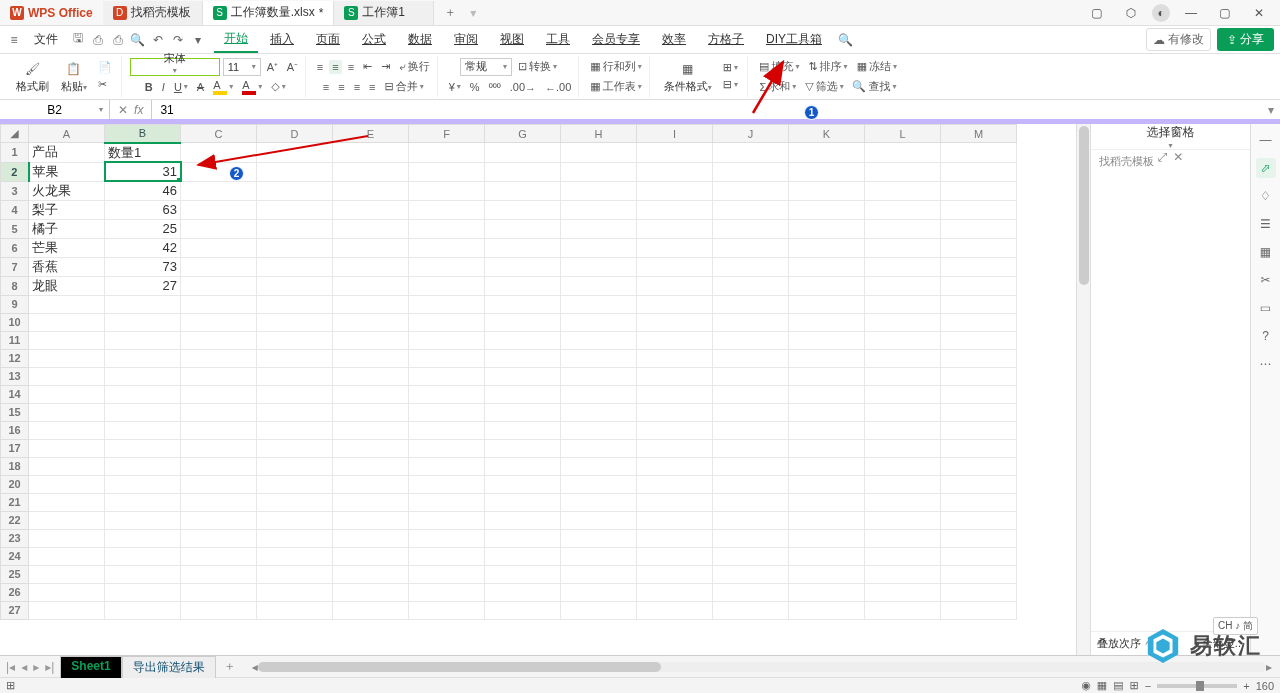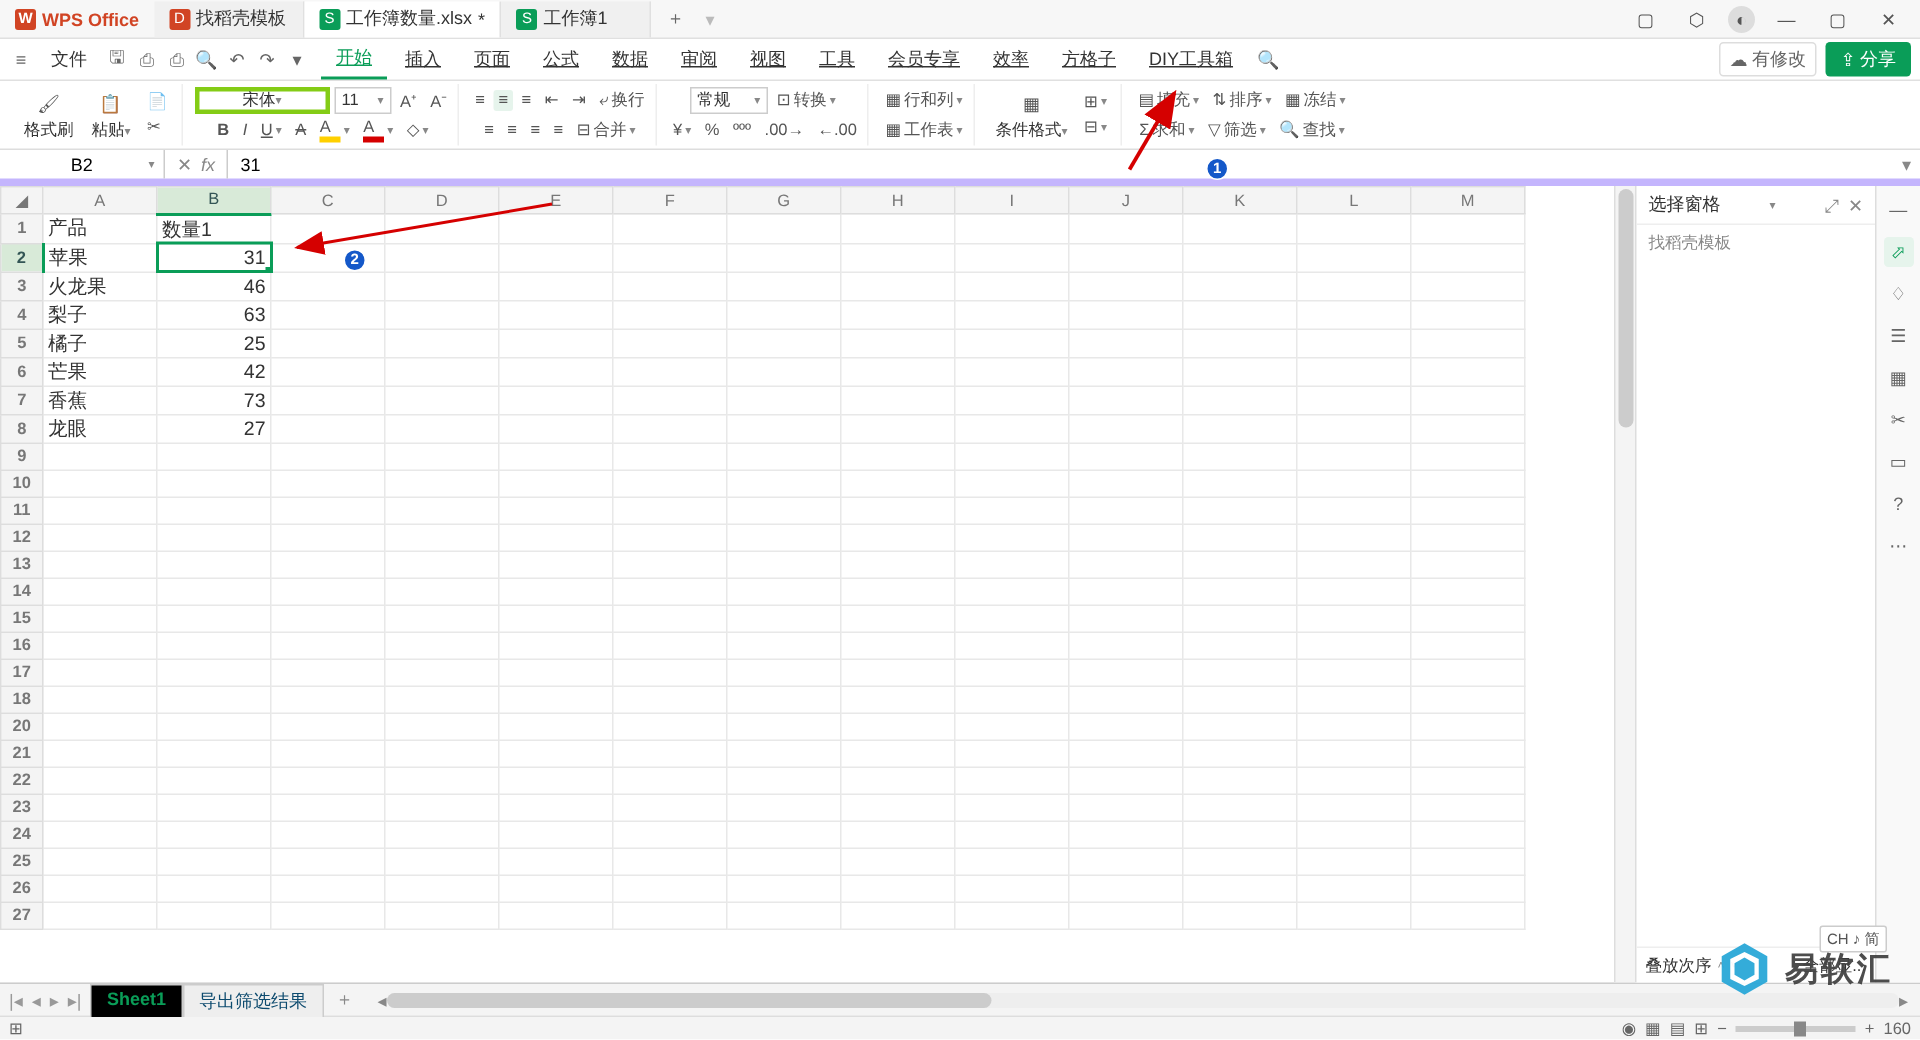--- a/index.html
+++ b/index.html
@@ -33,41 +33,41 @@
     
     
     .ribbon { height:46px; background:#fff; display:flex; align-items:center; padding:2px 6px; border-bottom:1px solid #ddd; gap:4px;}
     .ribbon-group { display:flex; flex-direction:column; align-items:center; justify-content:center; height:100%; padding:0 4px; border-right:1px solid #eee;}
     .ribbon-group:last-child { border-right:none;}
     .rg-row { display:flex; align-items:center; gap:3px; height:20px;}
     .rg-big { display:flex; flex-direction:column; align-items:center; gap:1px; padding:2px 6px; cursor:pointer;}
     .rg-big-icon { width:20px; height:18px; display:flex; align-items:center; justify-content:center; color:#555;}
     .rg-big-label { font-size:11px; color:#333; white-space:nowrap;}
     .rb-btn { padding:1px 3px; display:flex; align-items:center; gap:2px; cursor:pointer; color:#555; font-size:11px; border-radius:2px;}
-    .font-select { width:90px; height:18px; border:3px solid #84cc16; font-size:11px; padding:0 4px; display:flex; align-items:center; justify-content:center; cursor:pointer;}
+    .font-select { width:90px; height:18px; border:1px solid #84cc16; font-size:11px; padding:0 4px; display:flex; align-items:center; justify-content:flex-end; cursor:pointer;flex-direction:column;}
     .size-select { width:38px; height:18px; border:1px solid #ccc; font-size:11px; padding:0 4px; display:flex; align-items:center; justify-content:space-between; cursor:pointer;}
     .num-select { width:52px; height:18px; border:1px solid #ccc; font-size:11px; padding:0 4px; display:flex; align-items:center; justify-content:space-between; cursor:pointer;}
     .caret { font-size:8px; color:#888;}
     .color-swatch { width:14px; height:4px; display:block;}
     
     
     .formula-bar { height:24px; display:flex; align-items:center; border-bottom:5px solid #c4b5fd; background:#fff;}
     .name-box { width:110px; border-right:1px solid #ccc; height:100%; display:flex; align-items:center; justify-content:center; position:relative;}
     .name-box input { border:none; width:60px; text-align:center; font-size:12px; outline:none;}
     .name-box .caret { position:absolute; right:6px;}
     .formula-ctrl { display:flex; align-items:center; gap:6px; padding:0 8px; color:#888; border-right:1px solid #ccc; height:100%;}
     .formula-input { flex:1; padding:0 8px; display:flex; align-items:center;}
     .formula-input input { border:none; width:100%; font-size:12px; outline:none;}
     .expand-fb { padding:0 6px; color:#888; cursor:pointer;}
     
     
     .body-area { display:flex; height: calc(693px - 26px - 28px - 46px - 24px - 22px - 16px);}
     .sheet-area { flex:1; display:flex; position:relative; overflow:hidden;}
     .side-pane { width:160px; border-left:1px solid #ddd; background:#fff; display:flex; flex-direction:column;}
-    .side-pane-header { height:26px; display:flex; align-items:center; padding:0 8px; justify-content:space-between; border-bottom:1px solid #eee;}
+    .side-pane-header { height:26px; display:flex; align-items:center; padding:0 8px; justify-content:space-between; border-bottom:1px solid #eee;flex-direction:column;}
     .side-pane-body { flex:1; padding:4px 8px; color:#888; font-size:11px;}
     .side-pane-footer { display:flex; align-items:center; gap:4px; padding:4px 6px; border-top:1px solid #eee; font-size:11px;}
     .side-rail { width:30px; border-left:1px solid #ddd; background:#f9f9f9; display:flex; flex-direction:column; align-items:center; gap:8px; padding-top:6px;}
     .rail-icon { width:20px; height:20px; display:flex; align-items:center; justify-content:center; color:#666; cursor:pointer; border-radius:3px;}
     .rail-icon.active { background:#e6f4ec; color:#0a9d58;}
     
     
     .grid-wrap { flex:1; position:relative; overflow:hidden;}
     .grid { border-collapse:collapse; table-layout:fixed;}
     .col-header th { background:#f4f4f4; border:1px solid #ddd; height:18px; font-weight:normal; color:#777; font-size:11px; text-align:center;}

